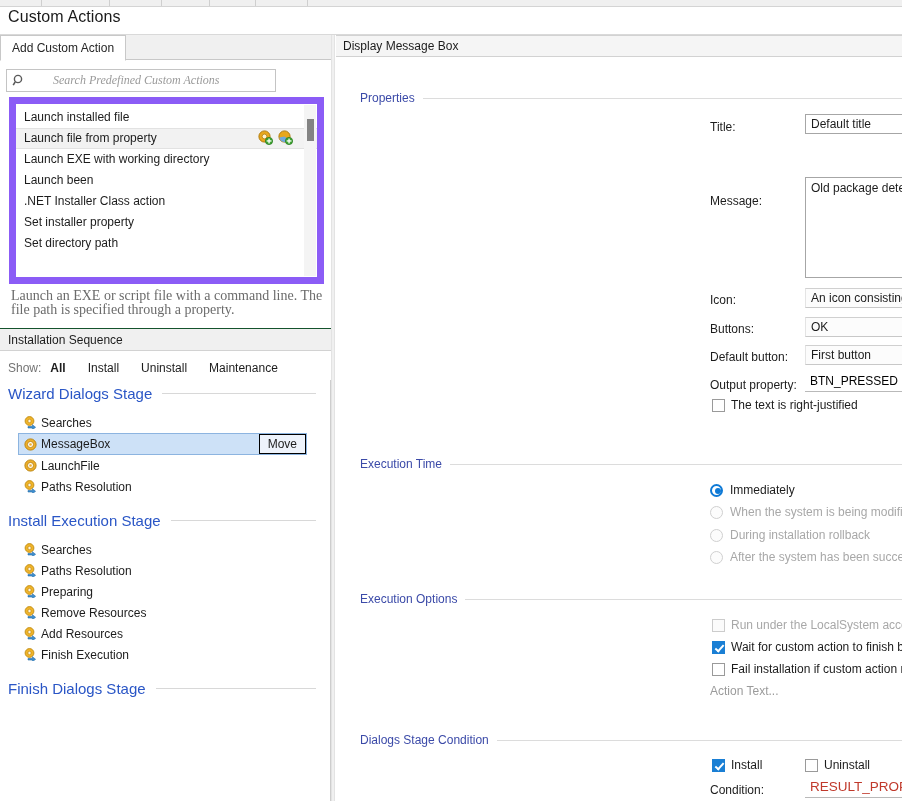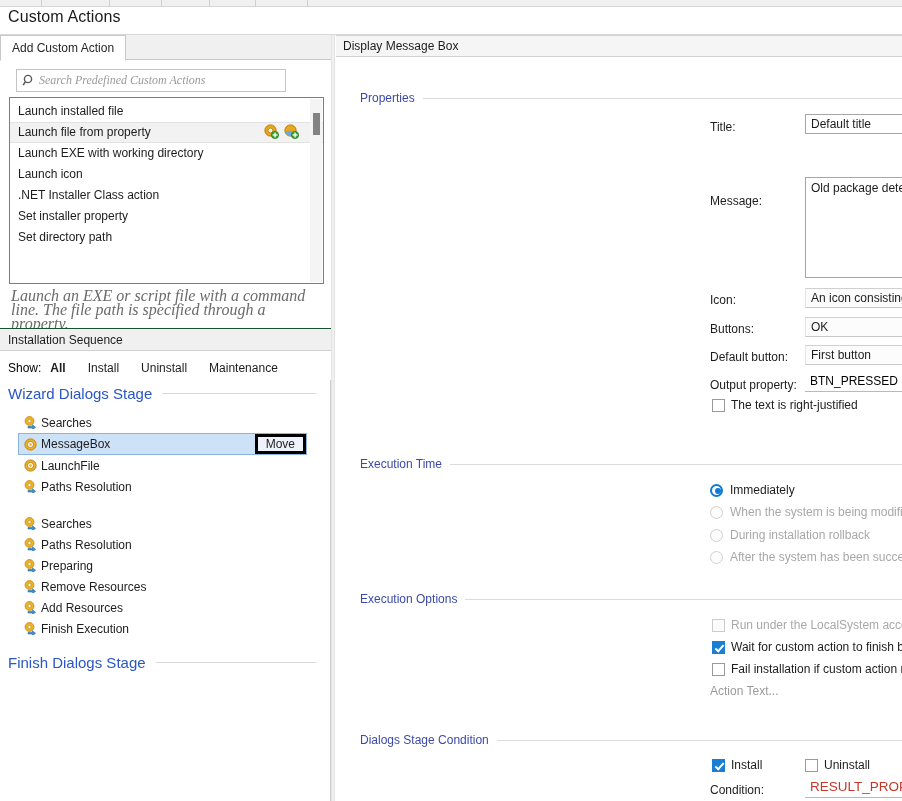--- a/index.html
+++ b/index.html
@@ -66,36 +66,36 @@
     background: #ffffff;
     border: 1px solid #c8c8c8;
     border-bottom-color: #ffffff;
     height: 26px;
   }
   .tab.t1 { left: 0; }
   .tab.t2 { left: 101px; }
 
   
   .search-box {
-    position: absolute; left: 16px; top: 34px;
+    position: absolute; left: 6px; top: 34px;
     width: 270px; height: 23px;
     background: #ffffff; border: 1px solid #c4c4c4;
-    display: flex; align-items: center;
+    display: flex; align-items: center; gap: 24px;
   }
   .search-icon { width: 22px; display: flex; justify-content: center; align-items: center; }
   .search-input-text {
     font-size: 12px; font-style: italic; color: #9a9a9a;
     font-family: "Liberation Serif", serif;
   }
 
   
   .pre-list {
     position: absolute; left: 9px; top: 62px;
     width: 315px; height: 187px;
-    background: #ffffff; border: 1px solid #8b5cf6;
+    background: #ffffff; border: 7px solid #8b5cf6;
     overflow: hidden;
   }
   .pre-row {
     position: relative;
     height: 21px; line-height: 21px;
     padding-left: 8px;
     font-size: 12px; color: #1c1c1c;
     white-space: nowrap;
     cursor: default;
   }
@@ -113,40 +113,40 @@
     position: absolute; right: 1px; top: 1px; width: 12px; bottom: 1px;
     background: #f4f4f4;
   }
   .vscroll .thumb {
     position: absolute; left: 3px; top: 14px;
     width: 7px; height: 22px; background: #838383;
   }
 
   .hint-text {
     position: absolute; left: 11px; top: 254px; width: 315px;
-    font-size: 16px; font-style: italic; color: #6b6b6b;
+    font-size: 14px; color: #6b6b6b;
     font-family: "Liberation Serif", serif;
     line-height: 14px;
   }
 
   
   .seq-header {
     position: absolute; left: 0; top: 293px; width: 331px; height: 23px;
     background: #f0f0f0;
     border-top: 1px solid #14532d; border-bottom: 1px solid #d2d2d2;
     display: flex; align-items: center; padding-left: 8px;
     font-size: 12px; color: #1c1c1c;
   }
 
   .show-row {
     position: absolute; left: 8px; top: 326px;
     display: flex; align-items: center; gap: 0px;
     font-size: 12px;
   }
-  .show-row .lbl { color: #000000; margin-right: 9px; }
+  .show-row .lbl { color: #737373; margin-right: 9px; }
   .show-row .opt { color: #1c1c1c; margin-right: 22px; cursor: default; }
   .show-row .opt.sel { font-weight: bold; }
 
   
   .seq-body {
     position: absolute; left: 0; top: 345px;
     width: 331px; height: 456px;
     background: #ffffff;
     border-right: 1px solid #cdcdcd;
     overflow: hidden;
@@ -175,21 +175,21 @@
     border: 1px solid #8cb4e0;
     margin-left: 18px; padding-left: 5px;
     width: 289px;
     height: 22px;
   }
   .seq-item .ico { width: 17px; display: flex; align-items: center; }
   .move-btn {
     position: absolute; right: 0px; top: 0px;
     height: 20px; padding: 0 8px;
     display: flex; align-items: center;
-    background: #eef3fb; border: 3px solid #000000;
+    background: #eef3fb; border: 1px solid #000000;
     font-size: 12px; color: #1c1c1c;
     cursor: default;
   }
   .spacer-6 { height: 6px; }
   .spacer-10 { height: 10px; }
 
   
   .right-panel {
     position: absolute; left: 336px; top: 35px;
     width: 484px; height: 766px;
@@ -358,21 +358,21 @@
             <rect x="10.4" y="8.6" width="1.3" height="4.8" fill="#ffffff"></rect>
             <rect x="8.7" y="10.3" width="4.8" height="1.3" fill="#ffffff"></rect>
           </svg>
         </span>
       </span>
     </div>
     <div class="pre-row">
       <span>Launch EXE with working directory</span>
     </div>
     <div class="pre-row">
-      <span>Launch icon</span>
+      <span>Launch been</span>
     </div>
     <div class="pre-row">
       <span>.NET Installer Class action</span>
     </div>
     <div class="pre-row">
       <span>Set installer property</span>
     </div>
     <div class="pre-row">
       <span>Set directory path</span>
     </div>
@@ -439,20 +439,24 @@
           <circle cx="5.5" cy="5" r="4.4" fill="#f0b429" stroke="#c08a10" stroke-width="0.9"></circle>
           <circle cx="5.5" cy="5" r="1.7" fill="#fff6dc" stroke="#c08a10" stroke-width="0.7"></circle>
           <path d="M4 10.5 h4.4 v-1.8 l3.2 2.6 -3.2 2.4 v-1.7 h-4.4 z" fill="#3d8fd1" stroke="#2a6fa8" stroke-width="0.6"></path>
         </svg>
       </span>
       <span>Paths Resolution</span>
     </div>
 
     <div class="spacer-10"></div>
 
+    <div class="stage-head">
+      <span>Install Execution Stage</span>
+      <span class="rule"></span>
+    </div>
     <div class="spacer-6"></div>
     <div class="seq-item">
       <span class="ico">
         <svg width="13" height="13" viewBox="0 0 13 13">
             <circle cx="5.5" cy="5" r="4.4" fill="#f0b429" stroke="#c08a10" stroke-width="0.9"></circle>
             <circle cx="5.5" cy="5" r="1.7" fill="#fff6dc" stroke="#c08a10" stroke-width="0.7"></circle>
             <path d="M4 10.5 h4.4 v-1.8 l3.2 2.6 -3.2 2.4 v-1.7 h-4.4 z" fill="#3d8fd1" stroke="#2a6fa8" stroke-width="0.6"></path>
           </svg>
       </span>
       <span>Searches</span>

